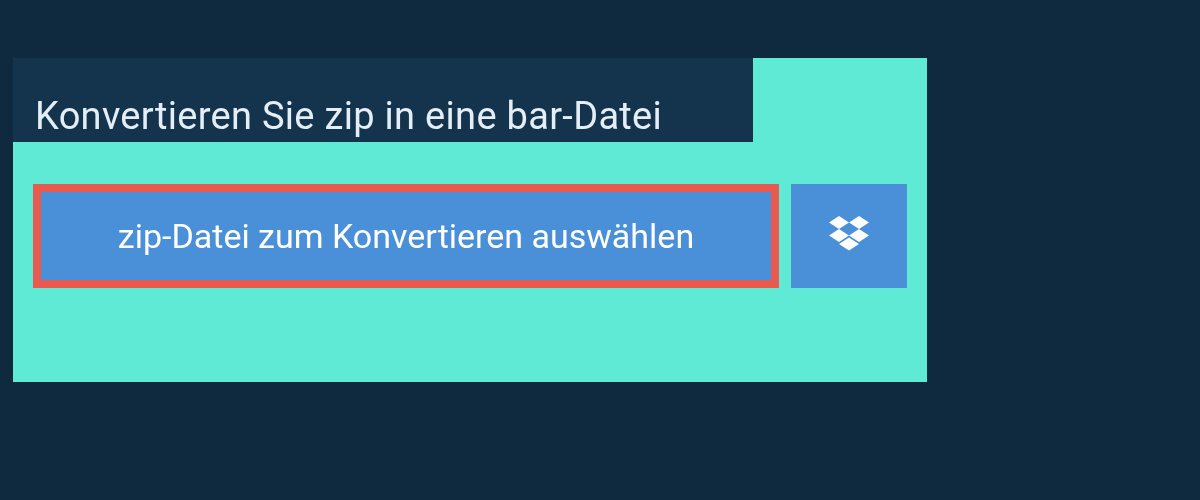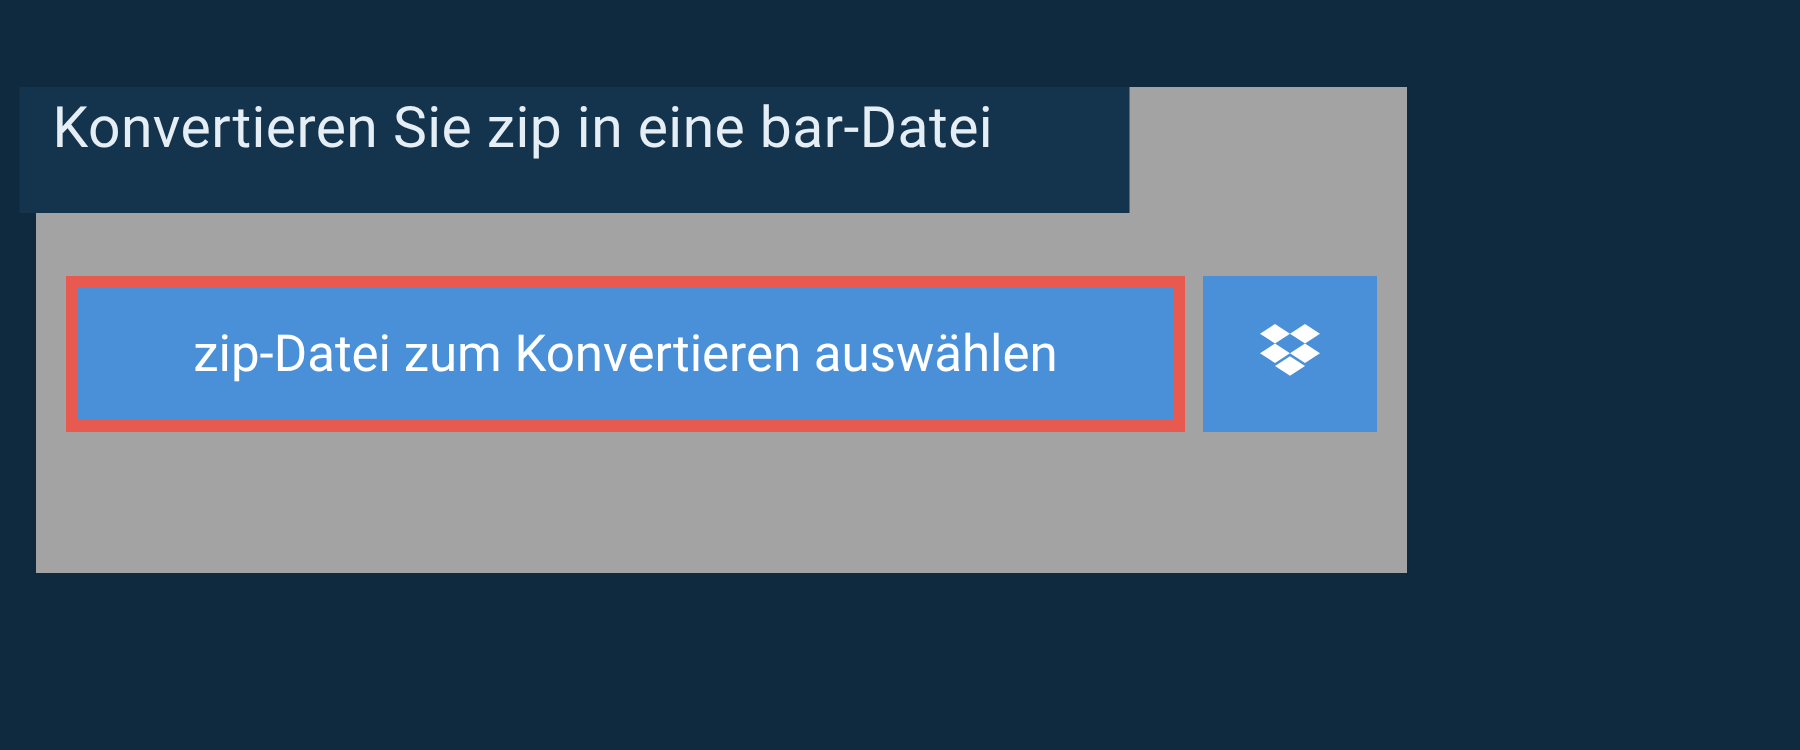--- a/index.html
+++ b/index.html
@@ -23,29 +23,29 @@
     .title-overhang {
       position: absolute;
       left: 13px;
       top: 58px;
       width: 740px;
       height: 84px;
       background: #14334d;
       z-index: 2;
     }
     .title-overhang .title-text {
-      padding: 6px 22px 0 22px;
+      padding: 36px 22px 0 22px;
     }
     .action-area {
       position: absolute;
-      left: 24px;
+      left: 13px;
       top: 58px;
       width: 914px;
       height: 324px;
-      background: #a3a3a3;
+      background: #5eead4;
       z-index: 1;
     }
     .button-row {
       position: absolute;
       left: 20px;
       top: 126px;
       display: flex;
       gap: 12px;
       align-items: stretch;
     }

